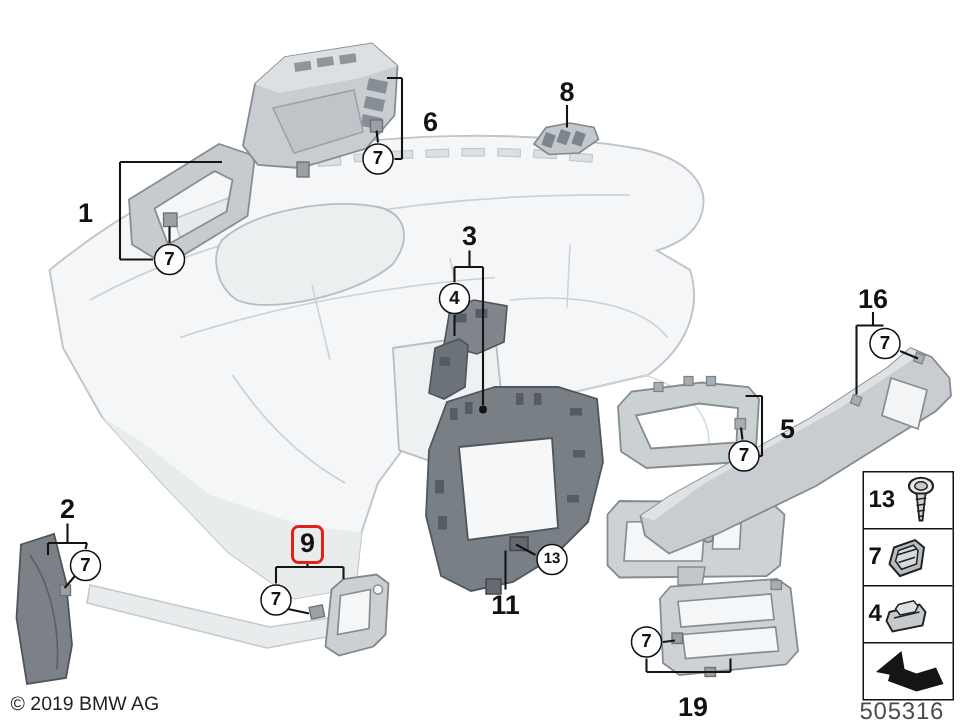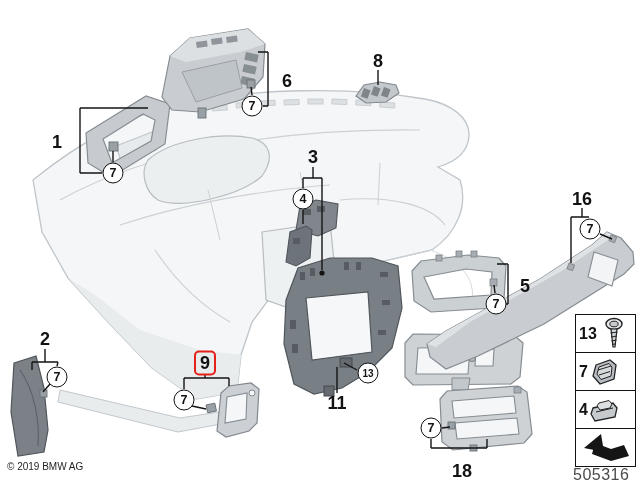--- a/index.html
+++ b/index.html
@@ -34,21 +34,21 @@
     border:1.6px solid #121212;background:#ffffff;
     display:flex;flex-direction:column;box-sizing:border-box;
   }
   .legend .cell{
     flex:1;border-bottom:1.6px solid #121212;
     display:flex;align-items:center;padding:0 1px 0 3px;gap:1px;
     box-sizing:border-box;overflow:hidden;
   }
   .legend .cell:last-child{border-bottom:none;justify-content:center;padding:0;}
   .legend .num{font-weight:bold;font-size:16px;color:#121212;line-height:1;}
-  .footer-copy{position:absolute;left:7px;top:461px;font-size:10px;color:#1f1f1f;}
+  .footer-copy{position:absolute;left:7px;top:461px;font-size:13px;color:#1f1f1f;}
   .diagram-no{
     position:absolute;left:573px;top:466px;width:64px;text-align:left;
     font-size:16px;color:#4c4c4c;letter-spacing:.5px;
   }
 </style>
 </head>
 <body>
 
 <div class="stage">
 
@@ -198,21 +198,21 @@
     <circle cx="322" cy="273" r="2.6" fill="#141414"></circle>
   </svg>
 
   <div class="plabel" style="left:57px;top:142px">1</div>
   <div class="plabel" style="left:45px;top:339px">2</div>
   <div class="plabel" style="left:313px;top:157px">3</div>
   <div class="plabel" style="left:525px;top:286px">5</div>
   <div class="plabel" style="left:287px;top:81px">6</div>
   <div class="plabel" style="left:378px;top:61px">8</div>
   <div class="plabel" style="left:582px;top:199px">16</div>
-  <div class="plabel" style="left:462px;top:471px">18</div>
+  <div class="plabel" style="left:462px;top:471px">19</div>
   <div class="plabel" style="left:337px;top:403px">11</div>
 
   <div class="hotspot" style="left:205px;top:363px">
     <span class="plabel-in">9</span>
   </div>
 
   <div class="ccall" style="left:113px;top:173px">7</div>
   <div class="ccall" style="left:252px;top:106px">7</div>
   <div class="ccall" style="left:303px;top:199px">4</div>
   <div class="ccall" style="left:57px;top:377px">7</div>

